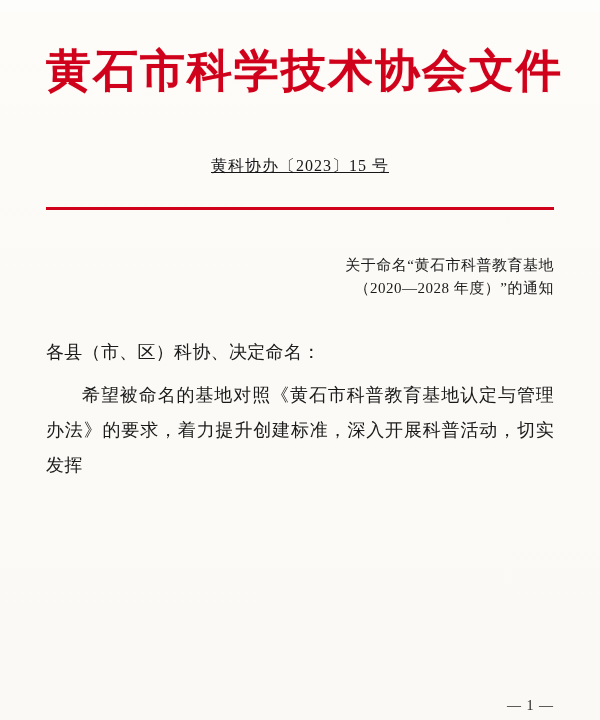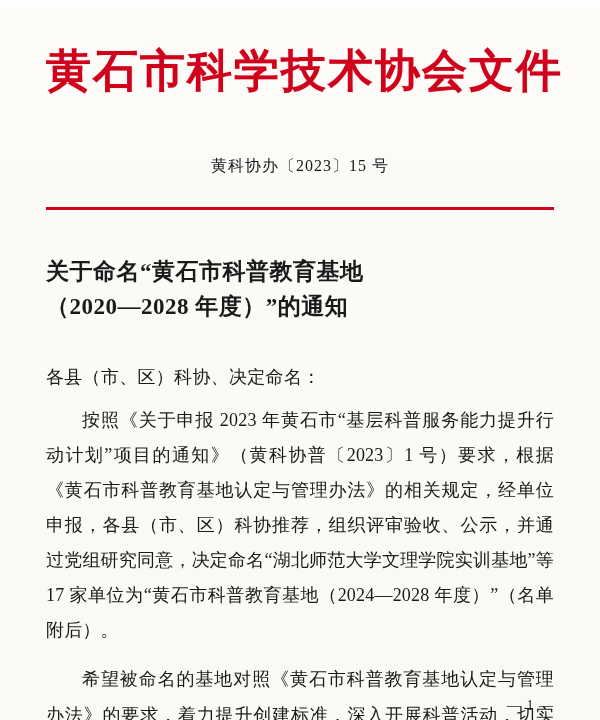--- a/index.html
+++ b/index.html
@@ -36,31 +36,32 @@
     padding-top: 34px;
     white-space: nowrap;
     text-shadow: 0 0 1px rgba(208,2,27,0.4);
   }
   .doc-number {
     text-align: center;
     font-size: 16px;
     letter-spacing: 1px;
     margin-top: 60px;
     color: #17171a;
+    text-decoration: underline;
   }
   .red-rule {
     margin-top: 30px;
     height: 3px;
     background: #d0021b;
     width: 100%;
   }
   .subject {
-    text-align: left;
-    font-weight: bold;
-    font-size: 23px;
+    text-align: right;
+    font-weight: normal;
+    font-size: 15px;
     line-height: 1.55;
     margin-top: 44px;
     letter-spacing: 0.5px;
   }
   .subject span {
     display: block;
   }
   .salutation {
     margin-top: 40px;
     font-size: 18px;
@@ -95,19 +96,18 @@
 
   <div class="red-rule"></div>
 
   <div class="subject">
     <span>关于命名“黄石市科普教育基地</span>
     <span>（2020—2028 年度）”的通知</span>
   </div>
 
   <div class="salutation">各县（市、区）科协、决定命名：</div>
 
-  <div class="body-para">按照《关于申报 2023 年黄石市“基层科普服务能力提升行动计划”项目的通知》（黄科协普〔2023〕1 号）要求，根据《黄石市科普教育基地认定与管理办法》的相关规定，经单位申报，各县（市、区）科协推荐，组织评审验收、公示，并通过党组研究同意，决定命名“湖北师范大学文理学院实训基地”等 17 家单位为“黄石市科普教育基地（2024—2028 年度）”（名单附后）。</div>
 
   <div class="body-para">希望被命名的基地对照《黄石市科普教育基地认定与管理办法》的要求，着力提升创建标准，深入开展科普活动，切实发挥</div>
 
   <div class="page-number">— 1 —</div>
 
 </div>
 
 </body></html>

